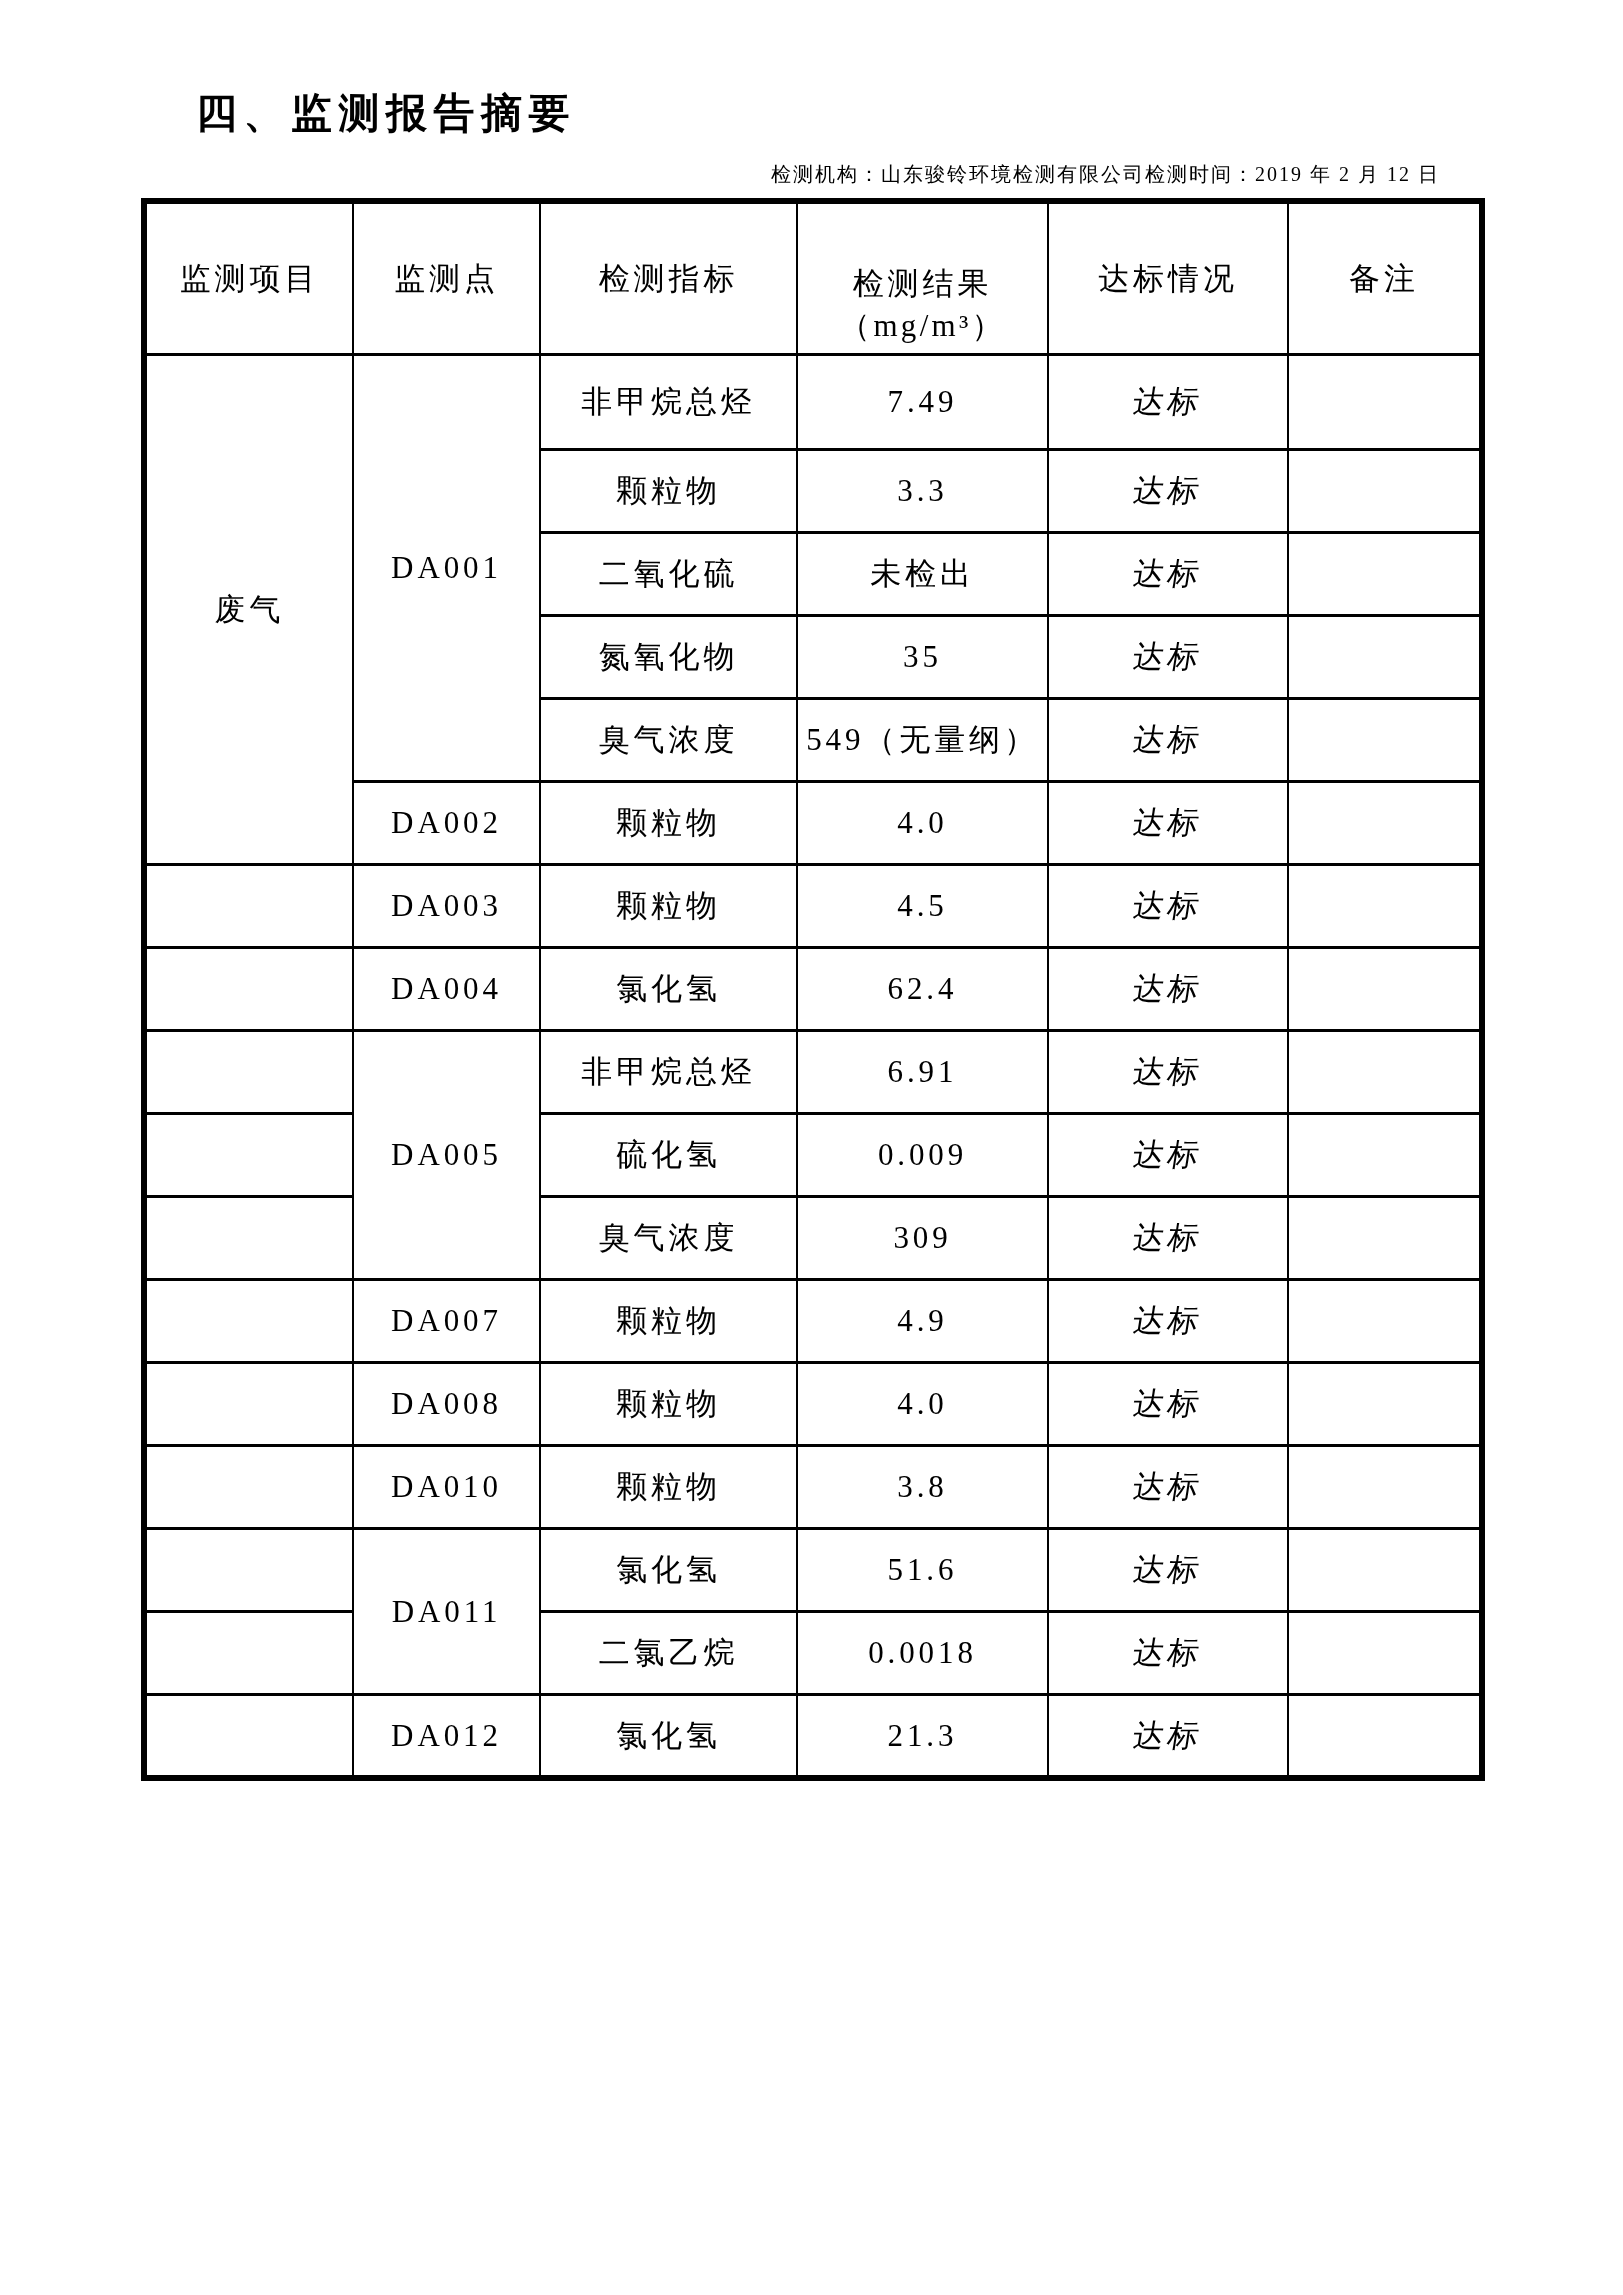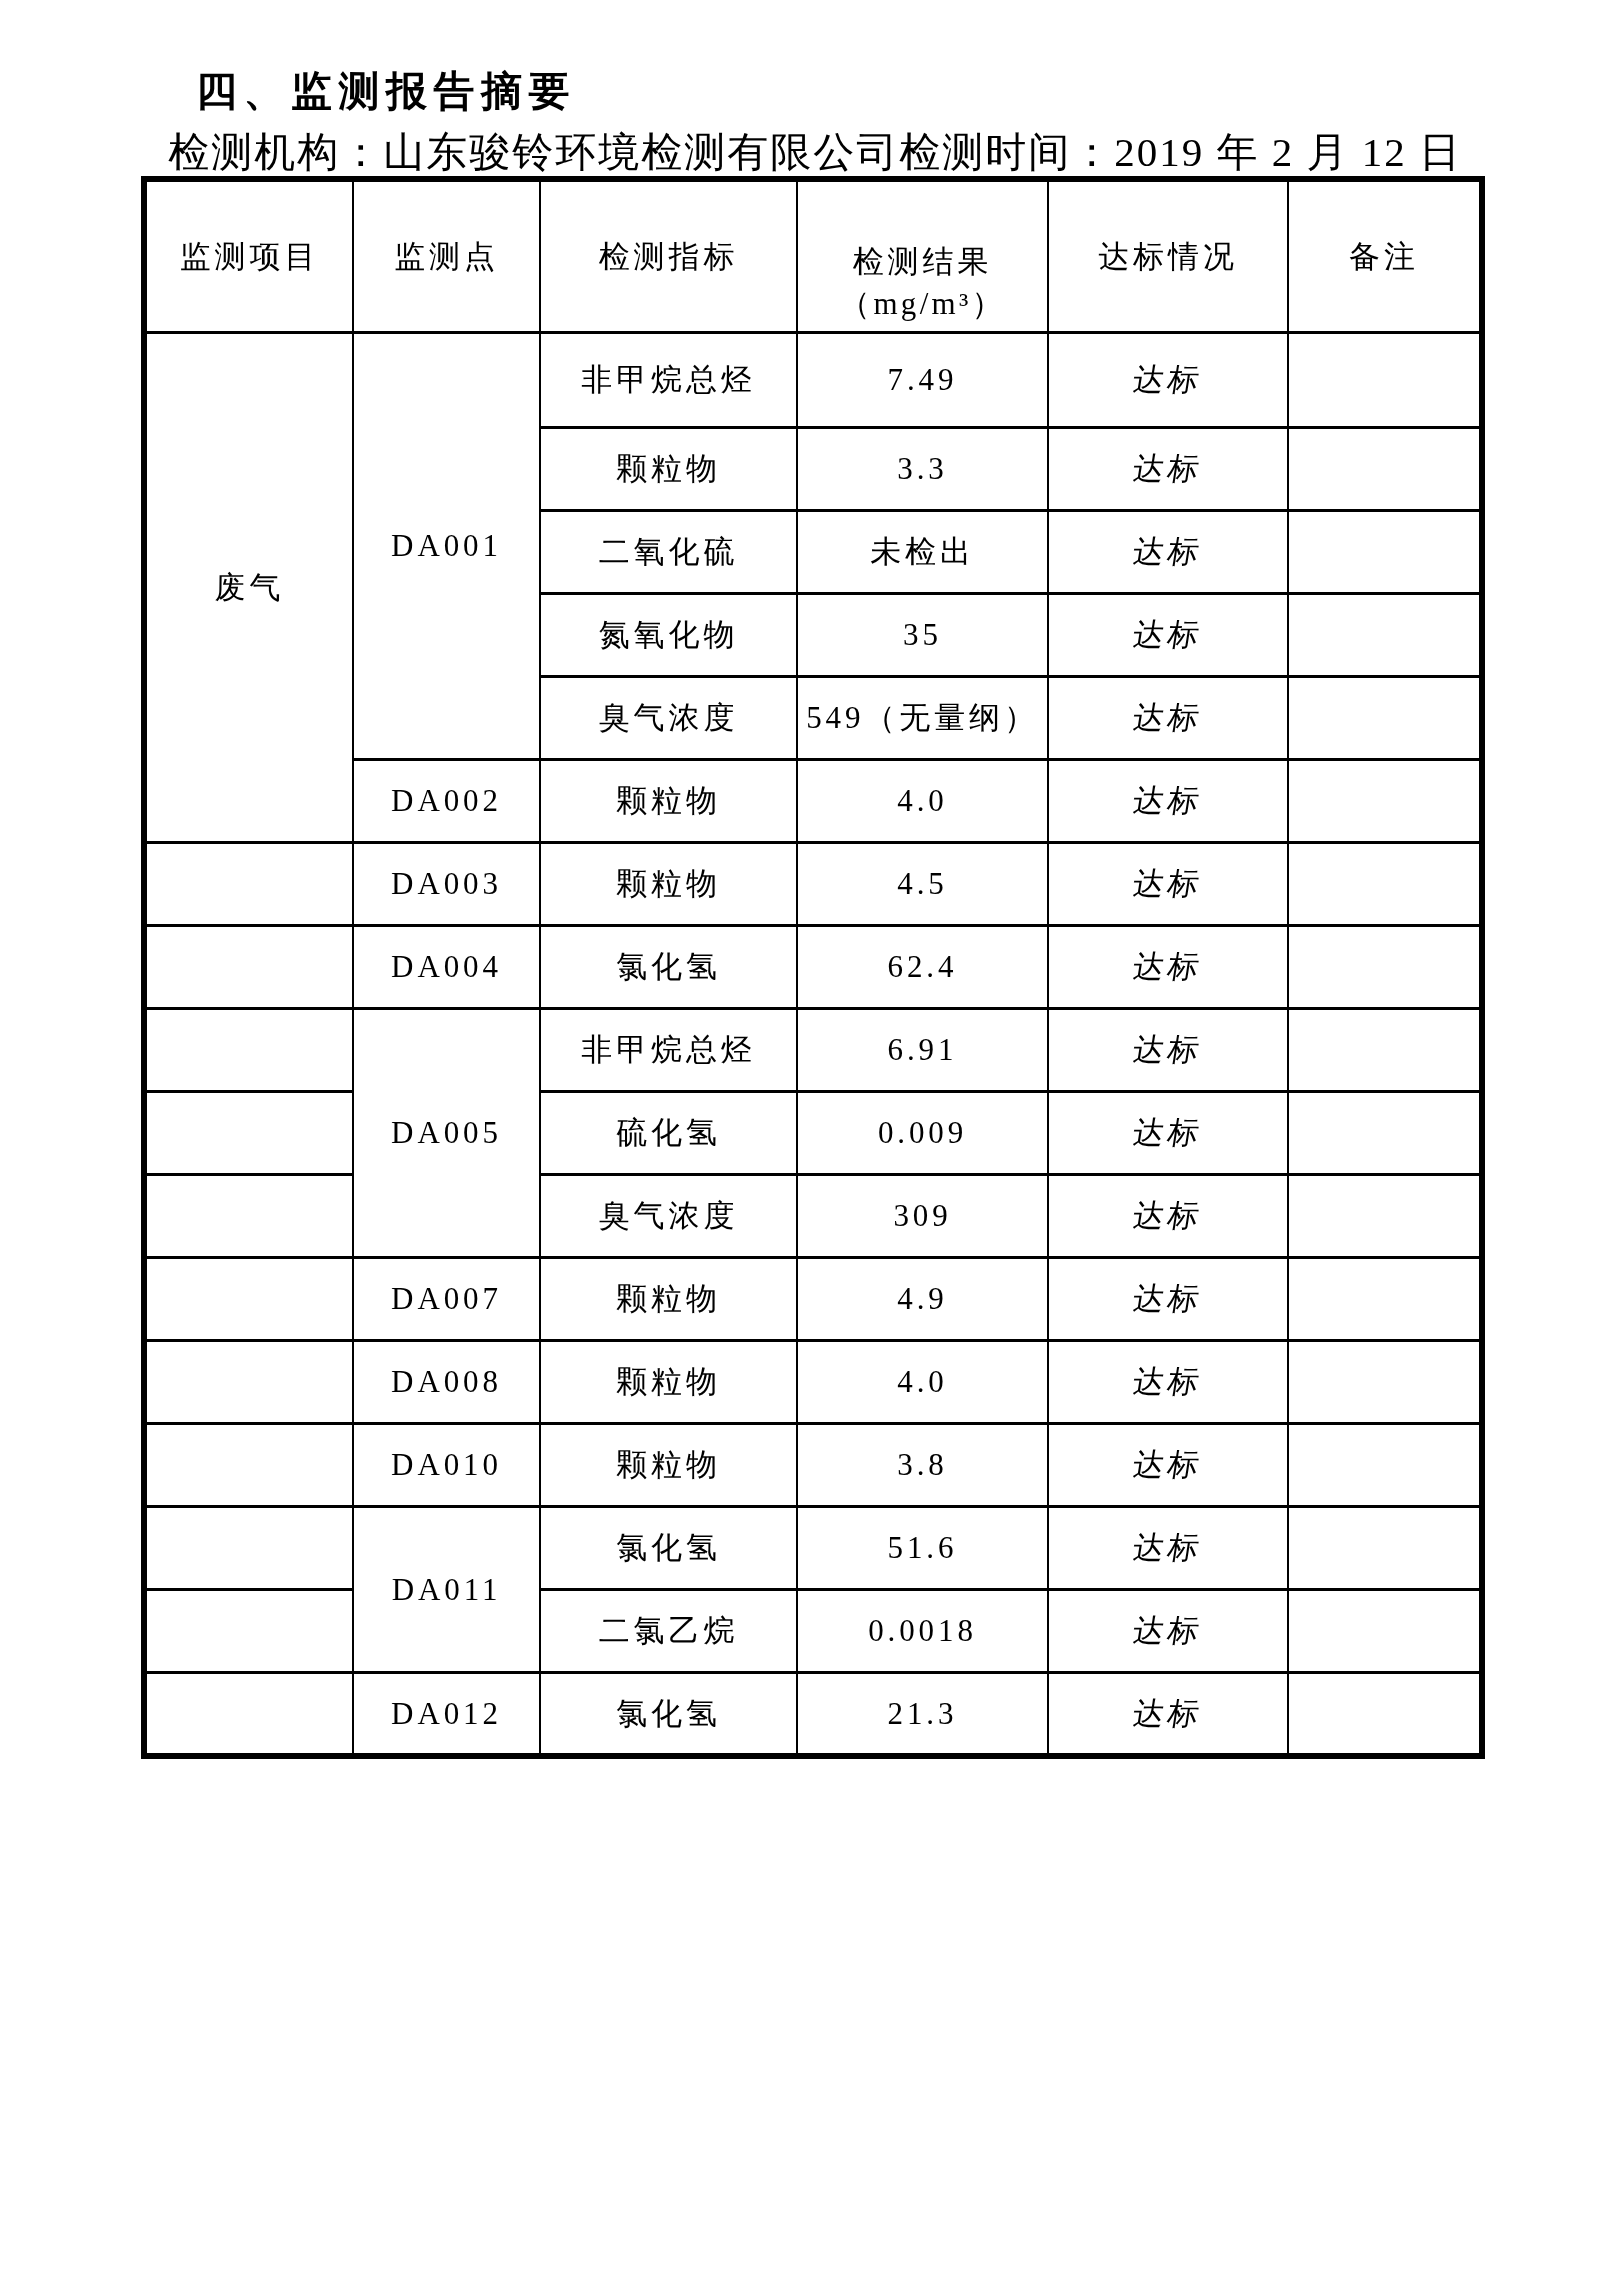--- a/index.html
+++ b/index.html
@@ -7,39 +7,39 @@
     position:relative;
     width:1623px;
     height:2295px;
     background:#ffffff;
     color:#000000;
     font-family:"Liberation Serif","DejaVu Serif",serif;
     overflow:hidden;
   }
   .section-title {
     margin:0;
-    padding-top:71px;
+    padding-top:93px;
     margin-left:196px;
     font-size:41px;
     line-height:41px;
     font-weight:700;
     letter-spacing:6.5px;
   }
   .subsection-title {
     margin:55px 0 0 151px;
     font-size:42px;
     line-height:42px;
     font-weight:700;
     letter-spacing:3.9px;
   }
   .meta-row {
     display:flex;
-    justify-content:center;
+    justify-content:flex-end;
     margin:25px 183px 0 190px;
-    font-size:41px;
+    font-size:20px;
     line-height:31px;
     letter-spacing:2px;
     white-space:nowrap;
   }
   table.results {
     margin-left:141px;
     margin-top:7.9px;
     border-collapse:collapse;
     table-layout:fixed;
     width:1339px;

